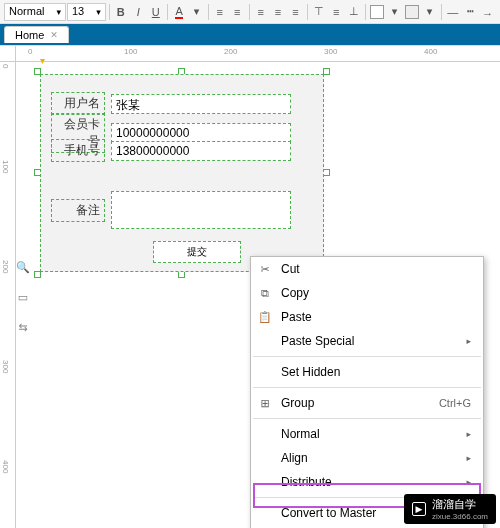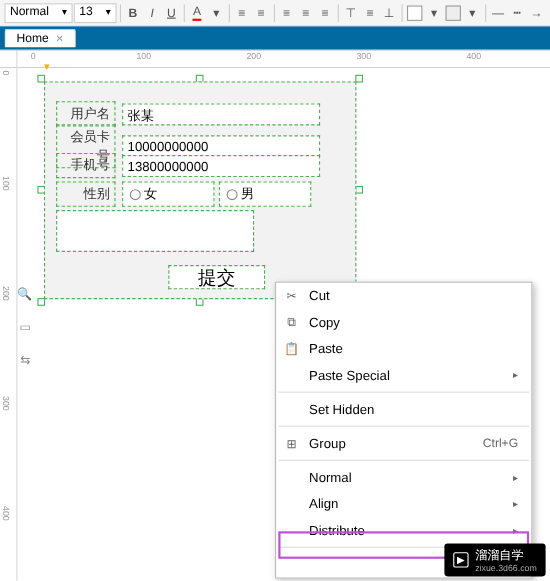--- a/index.html
+++ b/index.html
@@ -40,21 +40,21 @@
     .h-ml { left: 0; top: 50%; margin-top: -4px; } .h-mr { right: 0; top: 50%; margin-top: -4px; }
     .marker { position: absolute; top: -7px; left: 24px; font-size: 10px; color: #efb300; }
     
     .form-row { position: absolute; left: 10px; display: flex; align-items: center; }
     .form-label { width: 54px; text-align: right; font-size: 12px; color: #333; border: 1px dashed #4caf50; padding: 2px 4px; margin-right: 6px; }
     .form-input { border: 1px dashed #4caf50; background: #fff; font-size: 12px; padding: 2px 4px; width: 180px; height: 20px; }
     .form-textarea { border: 1px dashed #4caf50; background: #fff; width: 180px; height: 38px; }
     .radio-group { display: flex; gap: 4px; }
     .radio-item { border: 1px dashed #4caf50; background: #fff; padding: 2px 6px; font-size: 12px; width: 84px; display: flex; align-items: center; gap: 3px; }
     .radio-circle { width: 10px; height: 10px; border: 1px solid #888; border-radius: 50%; display: inline-block; }
-    .submit-btn { position: absolute; left: 112px; bottom: 8px; width: 88px; height: 22px; border: 1px dashed #4caf50; background: #fff; font-size: 17px; display: flex; align-items: center; justify-content: center; }
+    .submit-btn { position: absolute; left: 112px; bottom: 8px; width: 88px; height: 22px; border: 1px dashed #4caf50; background: #fff; font-size: 10px; display: flex; align-items: center; justify-content: center; }
     
     
     .side-tools { position: absolute; left: 0; top: 190px; width: 14px; }
     .side-tool { width: 14px; height: 30px; display: flex; align-items: center; justify-content: center; font-size: 11px; color: #888; }
     
     
     .ctx-menu { position: absolute; left: 250px; top: 256px; width: 234px; background: #fff; border: 1px solid #bbb; box-shadow: 2px 2px 6px rgba(0,0,0,0.25); font-size: 12px; }
     .ctx-item { display: flex; align-items: center; height: 24px; padding: 0 12px 0 30px; position: relative; }
     .ctx-icon { position: absolute; left: 6px; width: 16px; text-align: center; font-size: 11px; color: #666; }
     .ctx-arrow { margin-left: auto; font-size: 9px; color: #666; }
@@ -152,34 +152,22 @@
       <div class="form-input">张某</div>
     </div>
     <div class="form-row" style="top:38px">
       <div class="form-label">会员卡号</div>
       <div class="form-input">10000000000</div>
     </div>
     <div class="form-row" style="top:64px">
       <div class="form-label">手机号</div>
       <div class="form-input">13800000000</div>
     </div>
-    <div class="form-row" style="top:90px">
-      <div class="form-label">性别</div>
-      <div class="radio-group">
-        <div class="radio-item">
-            <span class="radio-circle"></span>
-            <span>女</span>
-          </div>
-        <div class="radio-item">
-            <span class="radio-circle"></span>
-            <span>男</span>
-          </div>
-      </div>
-    </div>
     <div class="form-row" style="top:116px">
+      <div class="form-label">备注</div>
       <div class="form-textarea"></div>
     </div>
     <div class="submit-btn">提交</div>
   </div>
 
   <div class="side-tools">
     <div class="side-tool">🔍</div>
     <div class="side-tool">▭</div>
     <div class="side-tool">⇆</div>
   </div>
@@ -219,20 +207,23 @@
     </div>
   <div class="ctx-item">
       <span>Align</span>
       <span class="ctx-arrow">▸</span>
     </div>
   <div class="ctx-item">
       <span>Distribute</span>
       <span class="ctx-arrow">▸</span>
     </div>
   <div class="ctx-sep"></div>
+  <div class="ctx-item">
+      <span>Convert to Master</span>
+    </div>
   <div class="ctx-item"></div>
 </div>
 
 <div class="ctx-highlight"></div>
 
 <div class="watermark">
   <div class="wm-logo">▶</div>
   <div>
     <span>溜溜自学</span>
     <span class="wm-sub">zixue.3d66.com</span>

